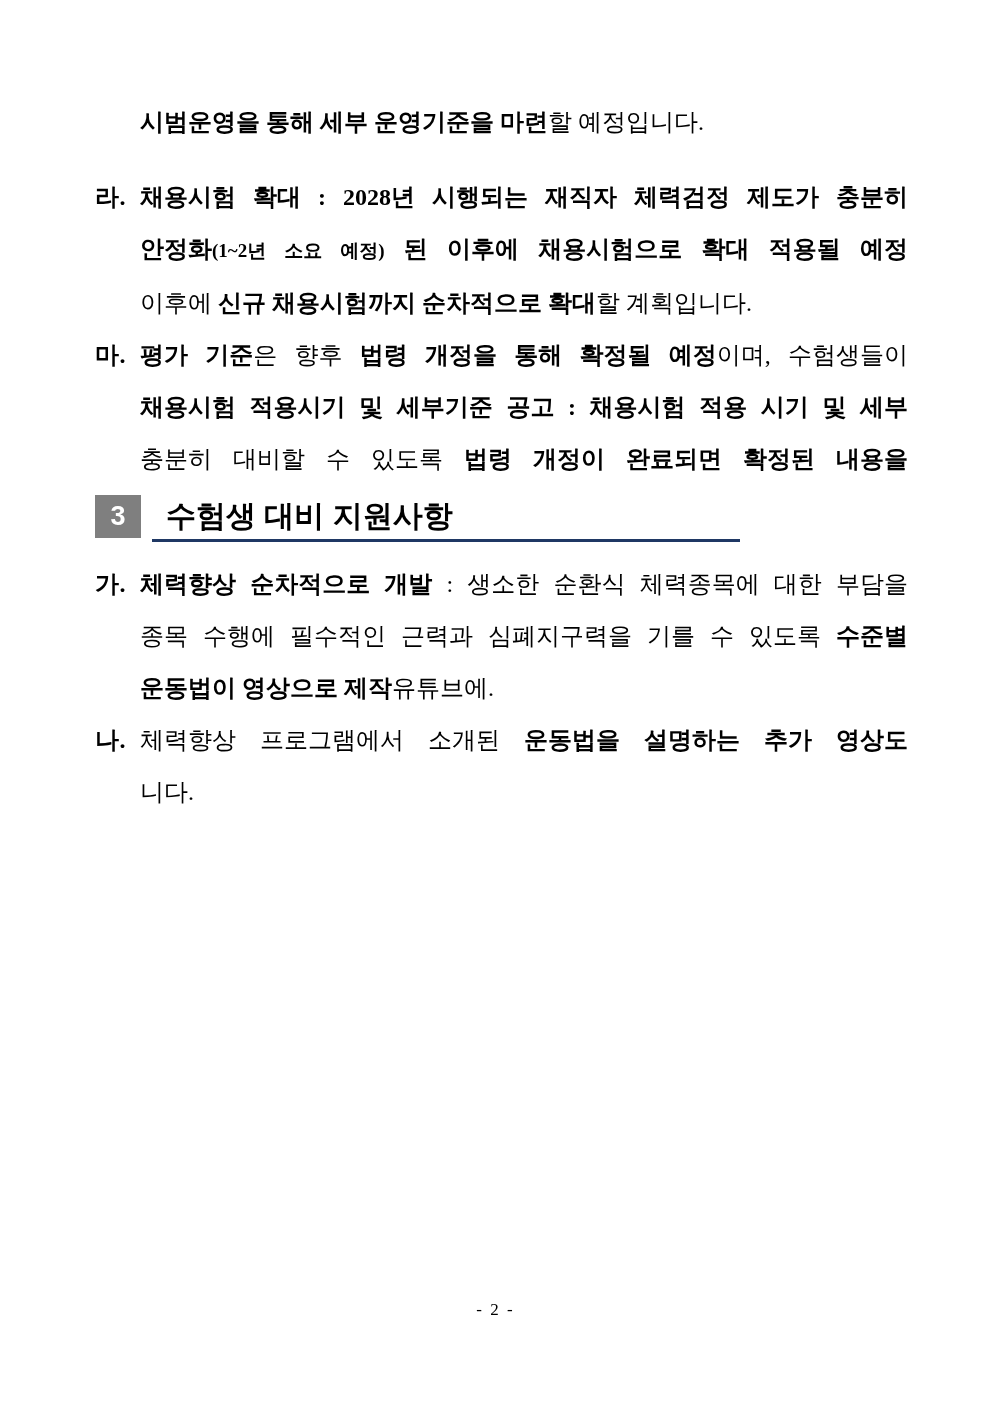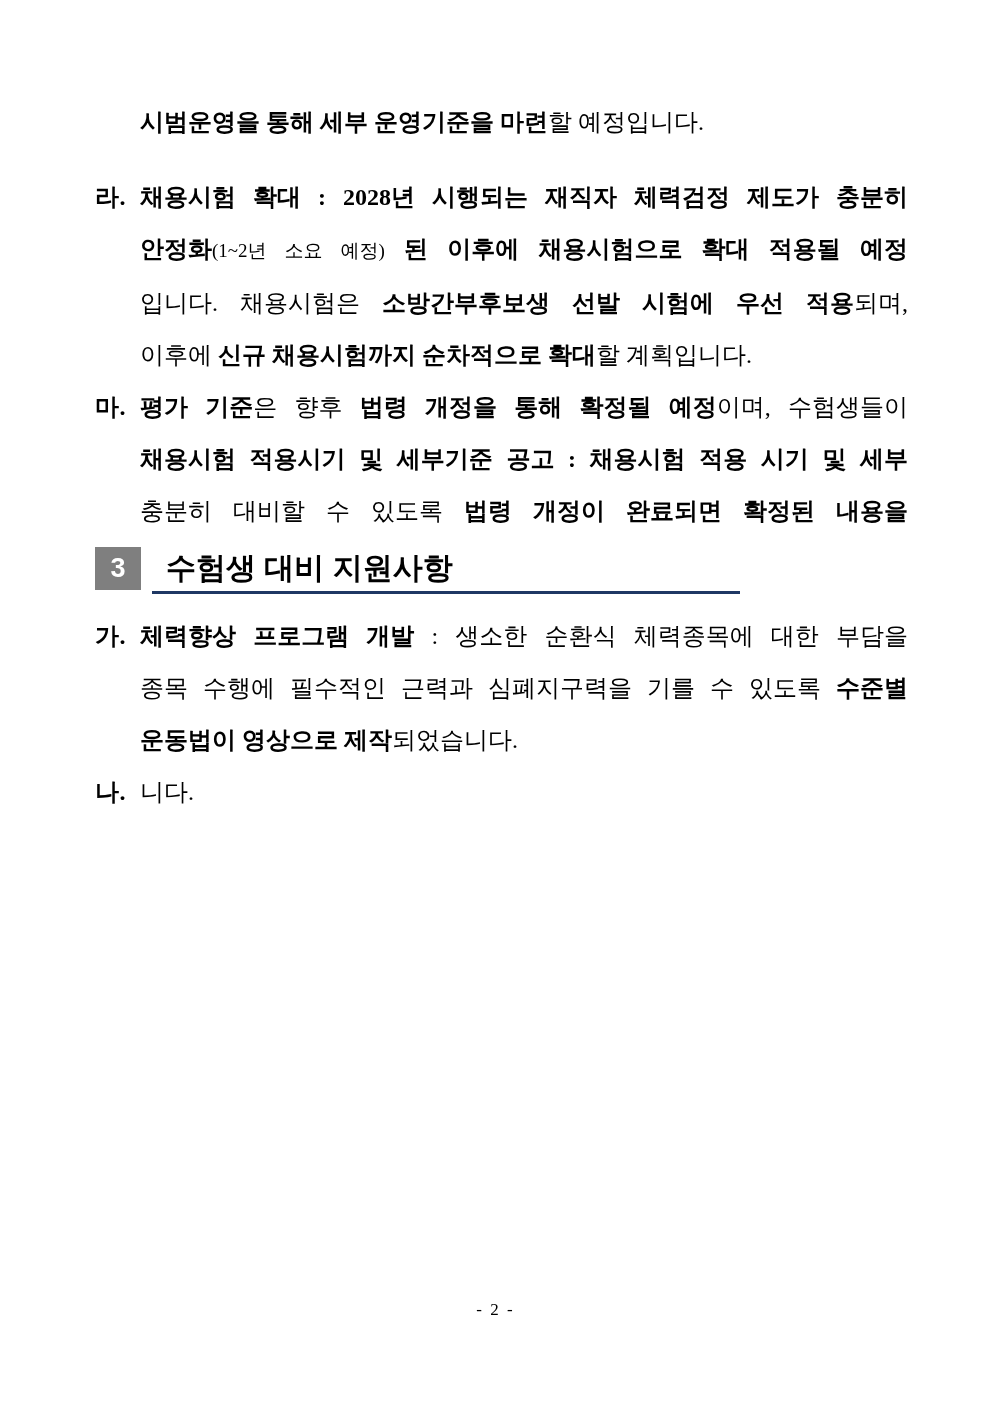--- a/index.html
+++ b/index.html
@@ -51,21 +51,21 @@
   }
   .line.last {
     text-align: left;
     text-align-last: left;
   }
   .line .b {
     font-weight: bold;
   }
   .line .small {
     font-size: 19px;
-    font-weight: normal;
+    font-weight: bold;
   }
   
   .section-header {
     display: flex;
     align-items: flex-end;
     margin: 10px 0 16px 95px;
     height: 47px;
   }
   .sec-num {
     flex: 0 0 46px;
@@ -116,21 +116,20 @@
         <div class="label"></div>
         <div class="content">
           <div class="line last"><span class="b">시범운영을 통해 세부 운영기준을 마련</span><span>할 예정입니다.</span></div>
         </div>
       </div>
       <div class="para">
         <div class="label">라.</div>
         <div class="content">
           <div class="line"><span class="b">채용시험 확대 : 2028년 시행되는 재직자 체력검정 제도가 충분히</span></div>
           <div class="line"><span class="b">안정화</span><span class="small">(1~2년 소요 예정)</span><span class="b"> 된 이후에 채용시험으로 확대 적용될 예정</span></div>
-          <div class="line"><span>입니다. 채용시험은 </span><span class="b">소방간부후보생 선발 시험에 우선 적용</span><span>되며,</span></div>
           <div class="line last"><span>이후에 </span><span class="b">신규 채용시험까지 순차적으로 확대</span><span>할 계획입니다.</span></div>
         </div>
       </div>
       <div class="para">
         <div class="label">마.</div>
         <div class="content">
           <div class="line"><span class="b">평가 기준</span><span>은 향후 </span><span class="b">법령 개정을 통해 확정될 예정</span><span>이며, 수험생들이</span></div>
           <div class="line"><span class="b">채용시험 적용시기 및 세부기준 공고 : 채용시험 적용 시기 및 세부</span></div>
           <div class="line"><span>충분히 대비할 수 있도록 </span><span class="b">법령 개정이 완료되면 확정된 내용을</span></div>
         </div>
@@ -141,28 +140,29 @@
     <div class="sec-num" style="background: rgb(127, 127, 127);">3</div>
     <div class="sec-title-wrap" style="border-bottom-color: rgb(31, 56, 100); margin-top: 14px;">
       <span class="sec-title">수험생 대비 지원사항</span>
     </div>
   </div>
 
   <div class="flow" style="padding-top:0;">
       <div class="para">
         <div class="label">가.</div>
         <div class="content">
-          <div class="line"><span class="b">체력향상 프로그램 개발</span><span> : 생소한 순환식 체력종목에 대한 부담을</span></div>
+          <div class="line"><span class="b">체력향상 순차적으로 개발</span><span> : 생소한 순환식 체력종목에 대한 부담을</span></div>
           <div class="line"><span>종목 수행에 필수적인 근력과 심폐지구력을 기를 수 있도록 </span><span class="b">수준별</span></div>
-          <div class="line last"><span class="b">운동법이 영상으로 제작</span><span>되었습니다.</span></div>
+          <div class="line last"><span class="b">운동법이 영상으로 제작</span><span>유튜브에.</span></div>
         </div>
       </div>
       <div class="para">
         <div class="label">나.</div>
         <div class="content">
+          <div class="line"><span>체력향상 프로그램에서 소개된 </span><span class="b">운동법을 설명하는 추가 영상도</span></div>
           <div class="line last"><span>니다.</span></div>
         </div>
       </div>
     </div>
 
   <div class="page-number">- 2 -</div>
 
 </div>
 
 </body></html>

